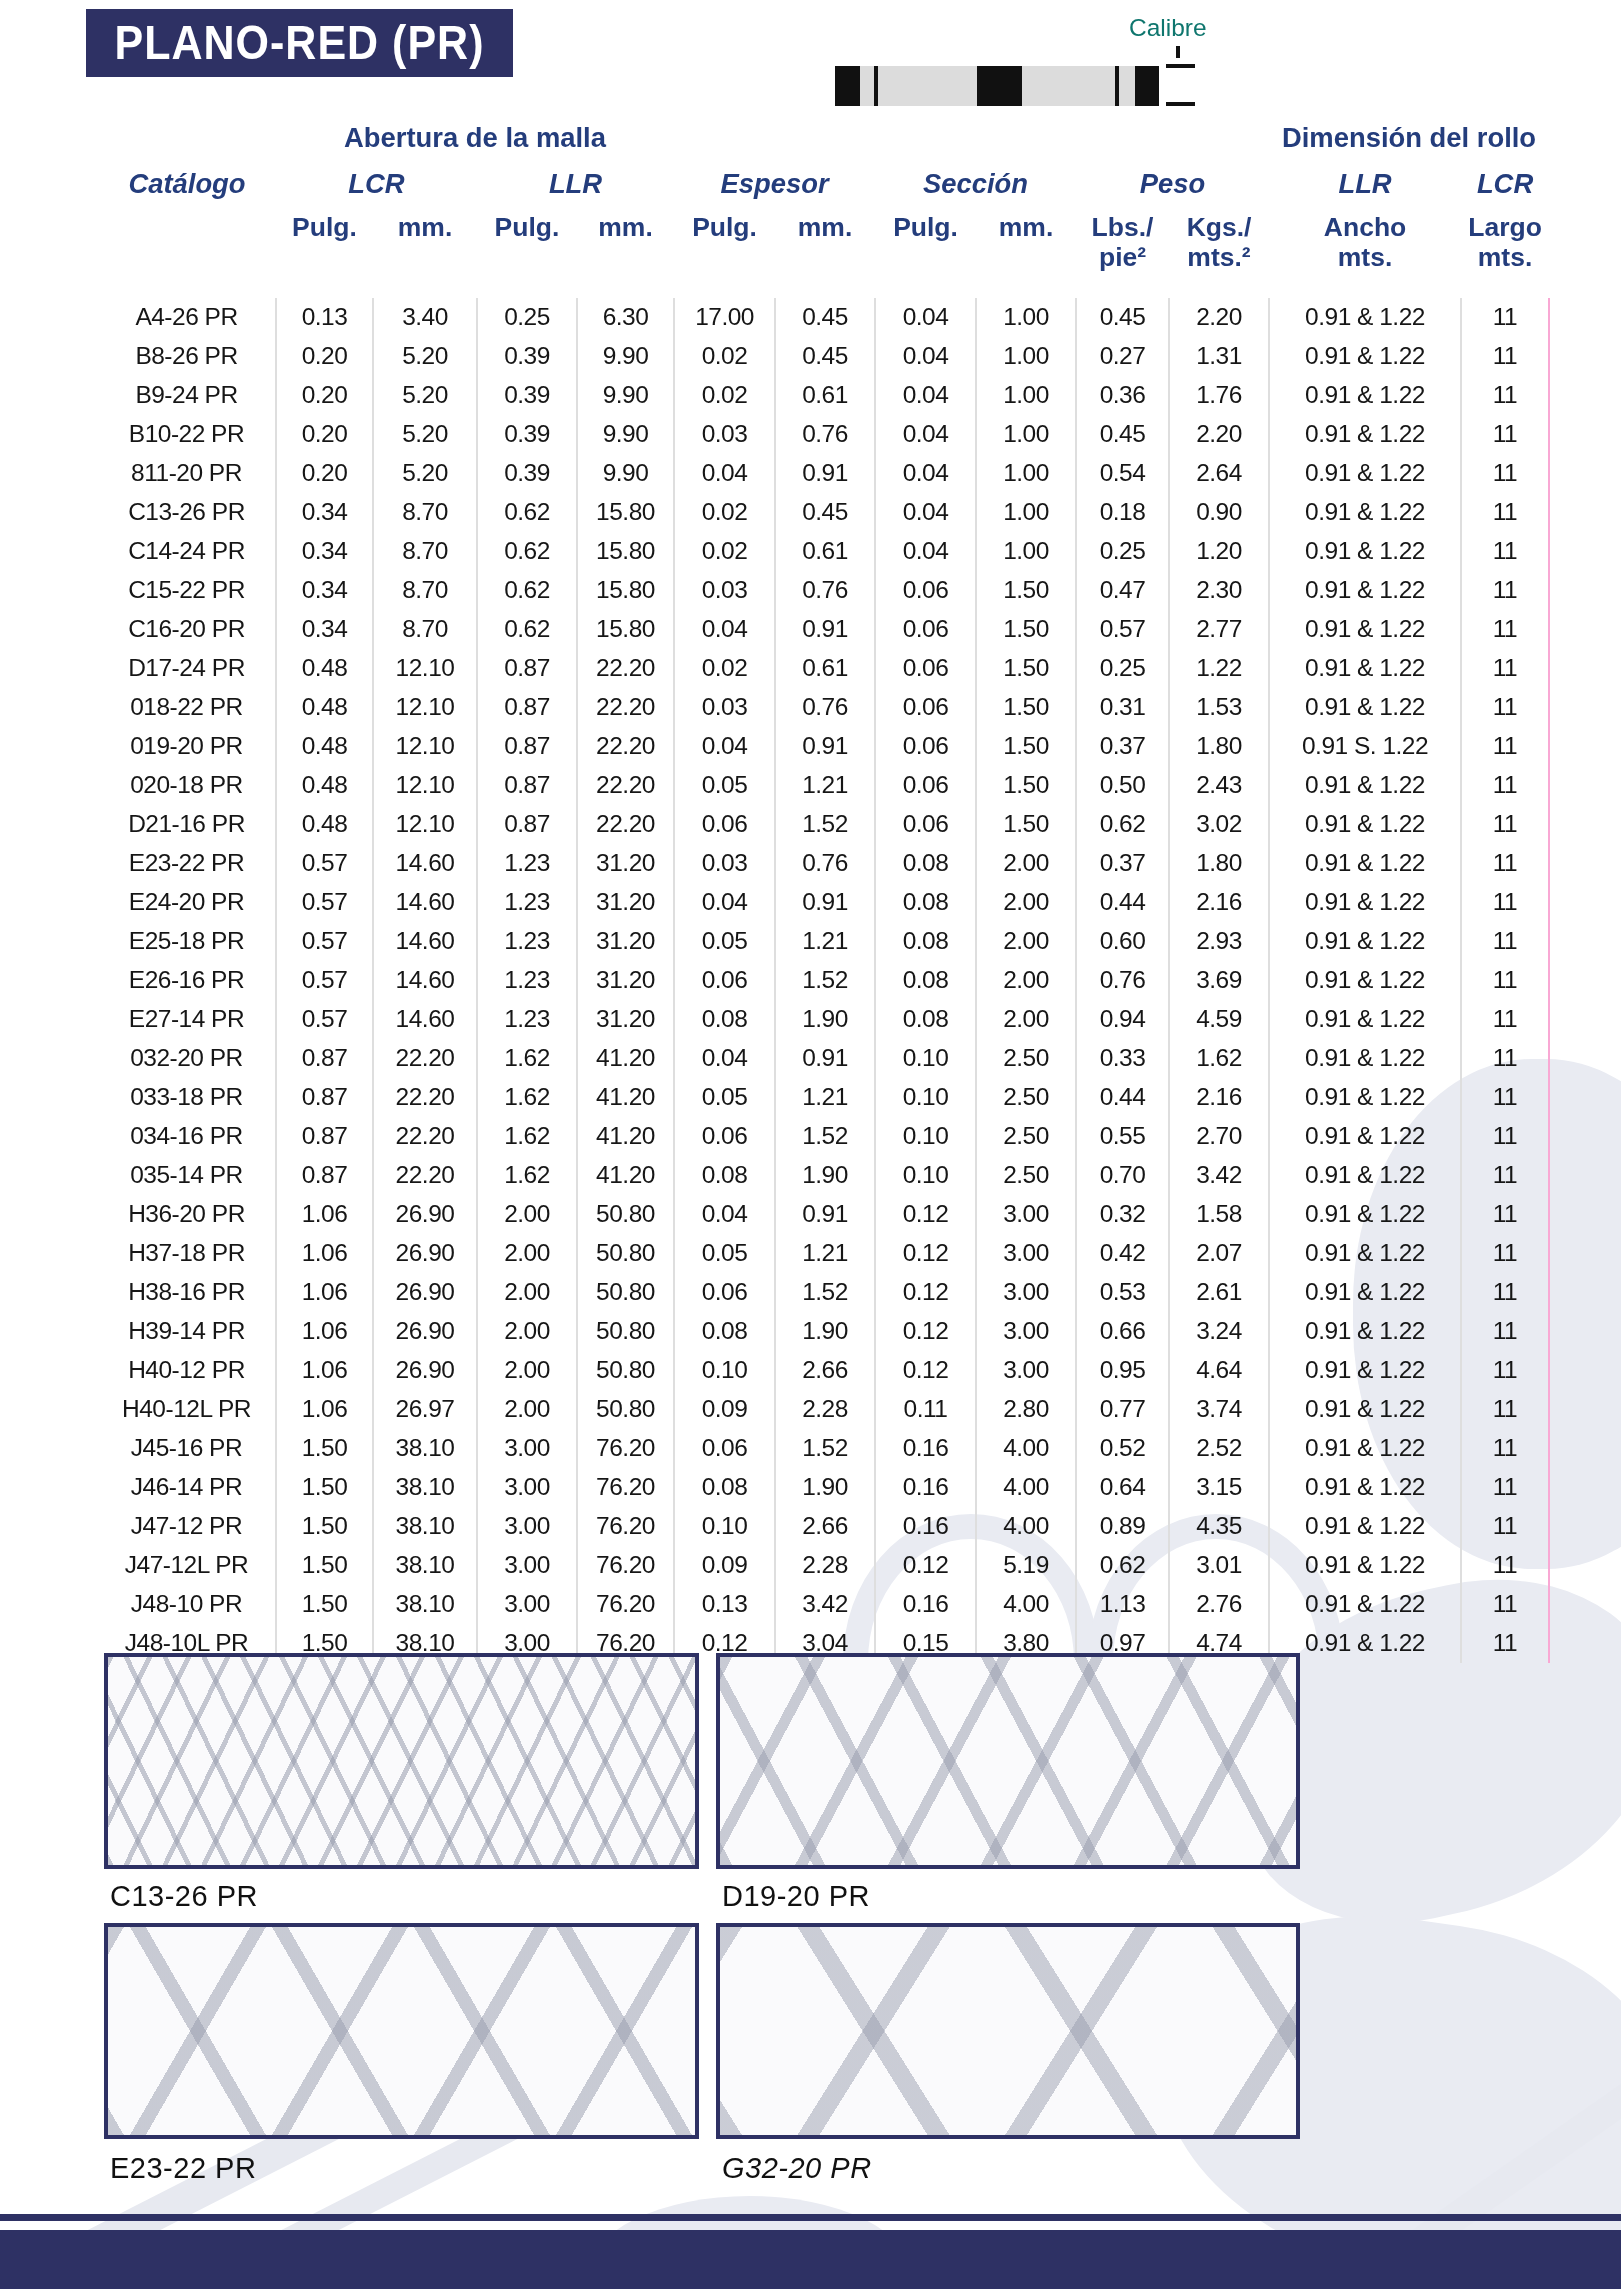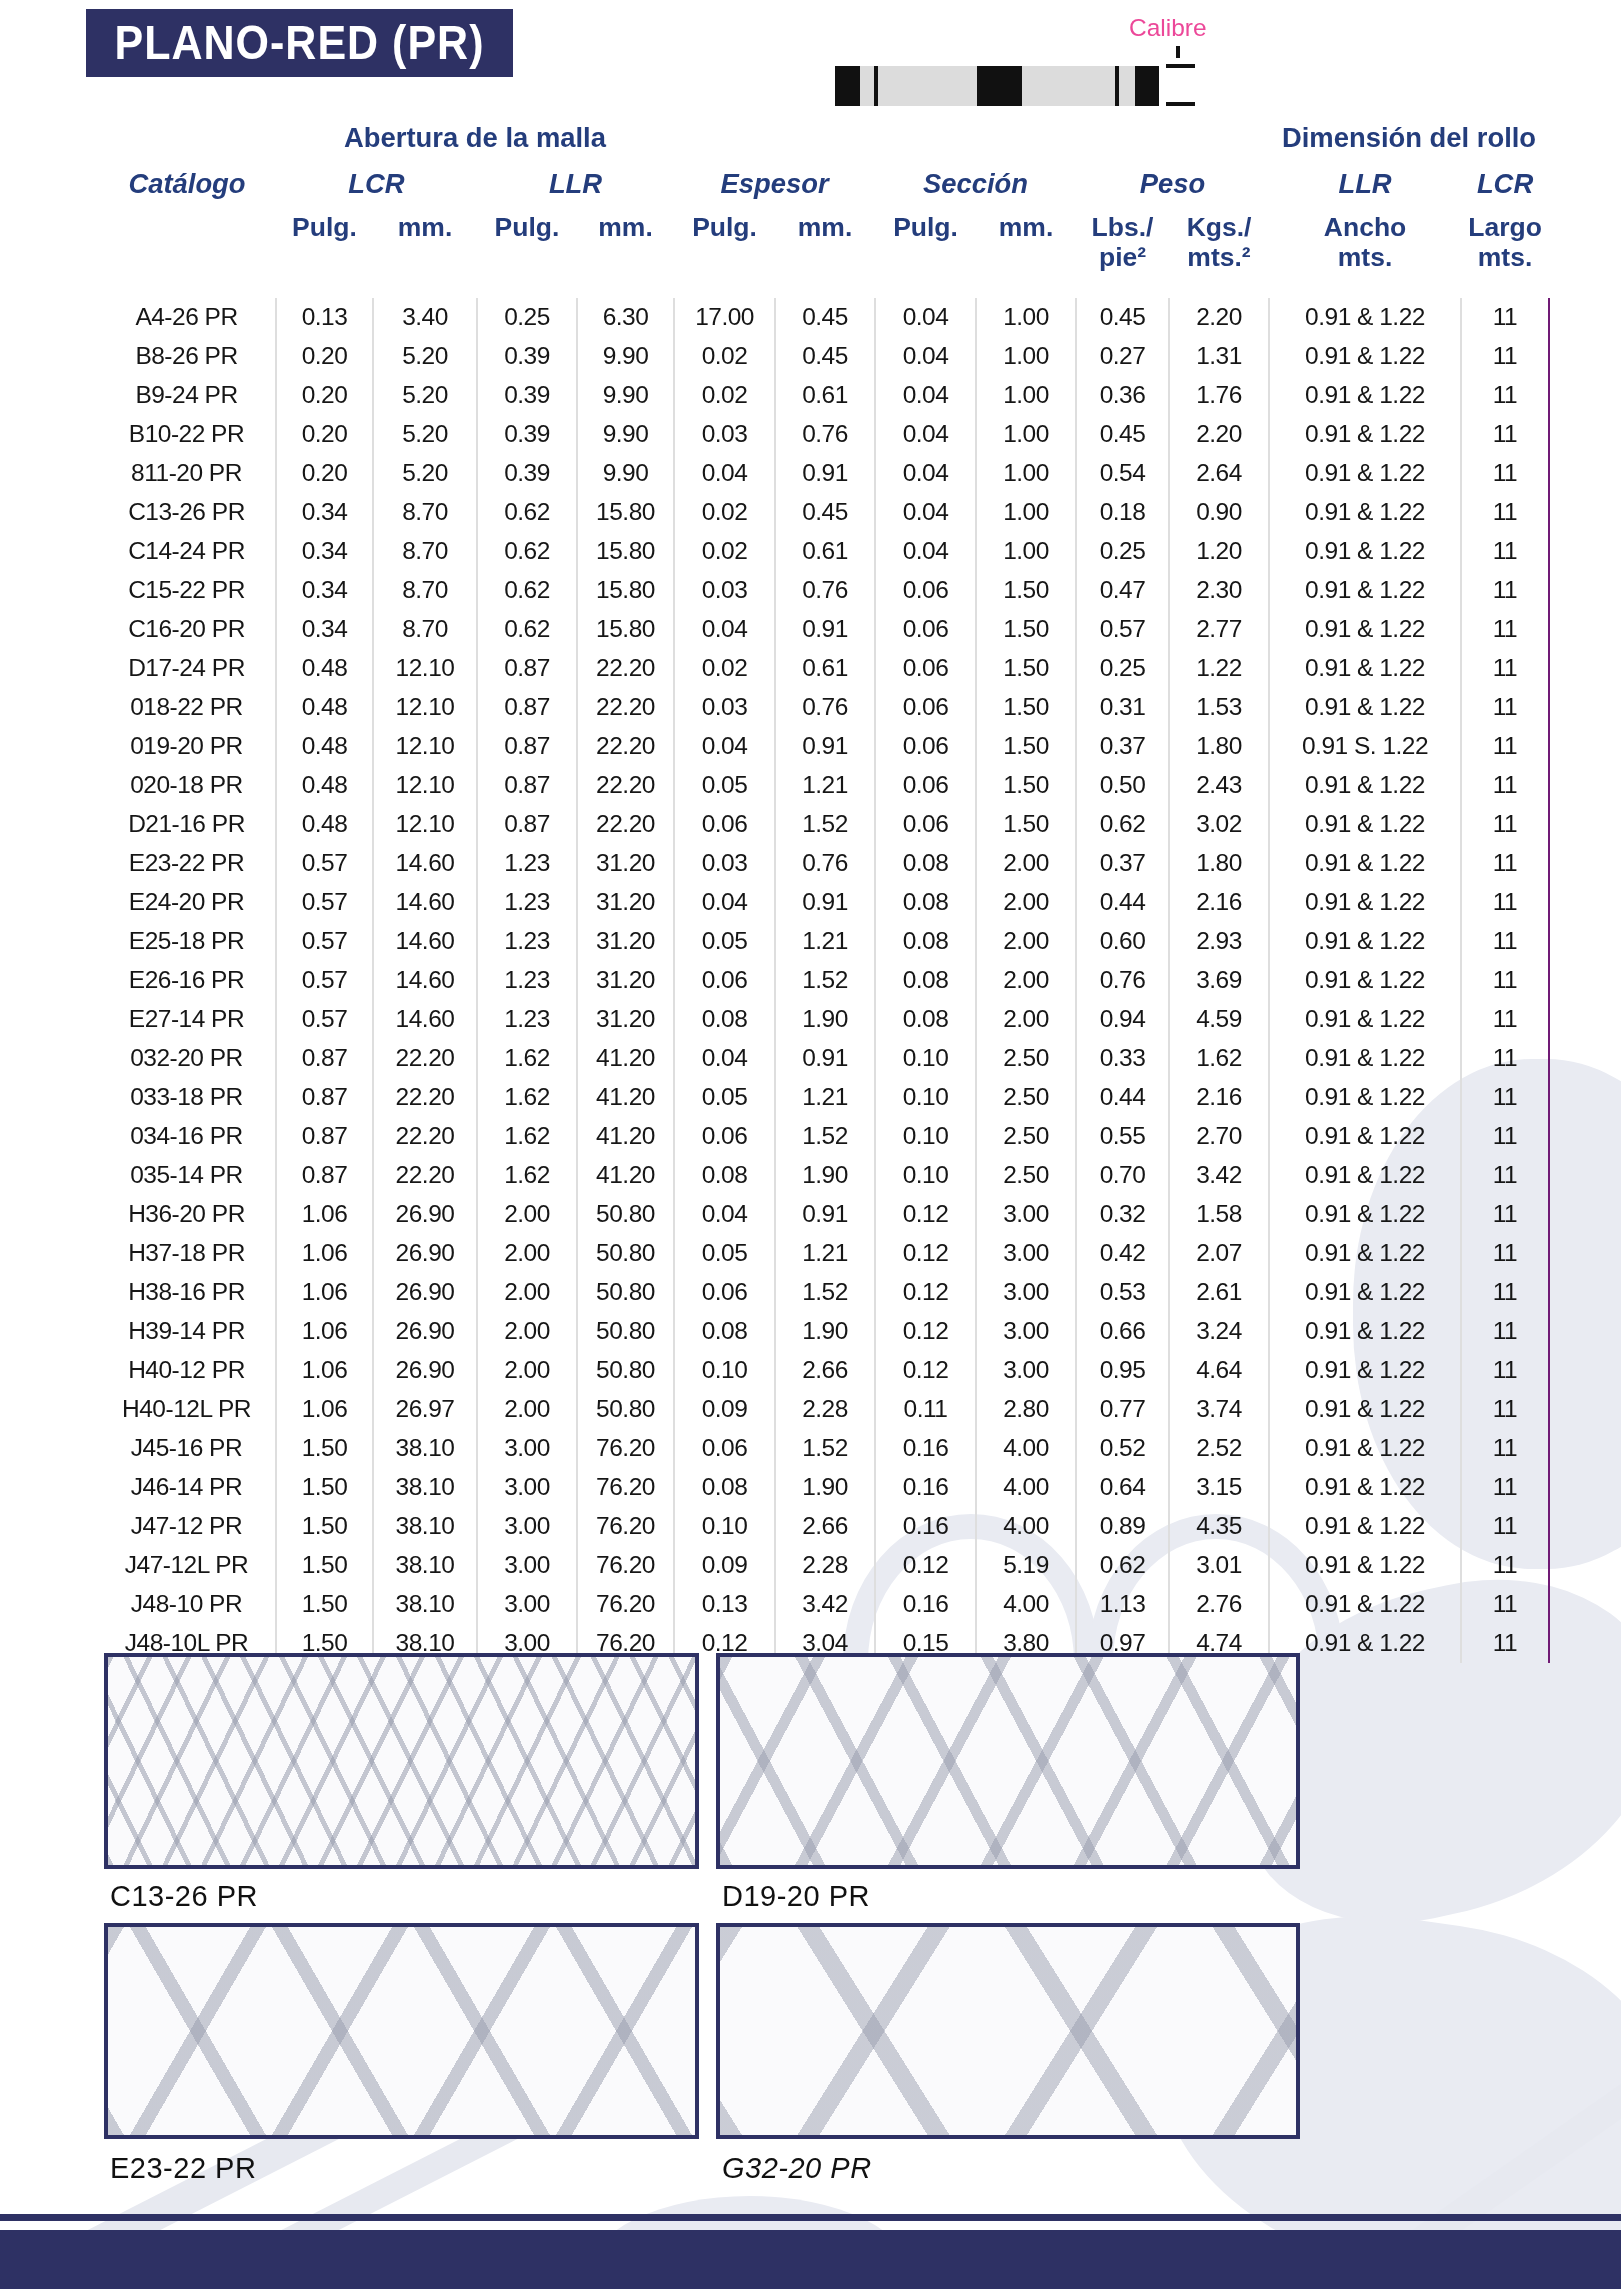--- a/index.html
+++ b/index.html
@@ -15,41 +15,41 @@
   .wm-blob{background:#e9ebf2;}
   .wm-stripe{background:#e7e9f0;}
 
   
   .title-bar{position:absolute;left:86px;top:8.8px;width:427px;height:68px;background:#2e3164;
              display:flex;align-items:center;justify-content:center;}
   .title-bar span{color:#ffffff;font-weight:bold;font-size:43px;letter-spacing:1px;
                   display:inline-block;transform:scaleY(1.12);}
 
   
-  .cal-label{position:absolute;left:1129px;top:13.7px;font-size:24.5px;color:#ec4899;}
+  .cal-label{position:absolute;left:1129px;top:13.7px;font-size:24.5px;color:#0f766e;}
   .cal-vtick{position:absolute;left:1176px;top:46px;width:3.9px;height:11.8px;background:#111;}
   .cal-bar{position:absolute;left:835px;top:66px;width:324px;height:40px;display:flex;background:#111;}
   .cal-bar i{display:block;height:100%;}
   .seg-k{background:#111;}
   .seg-g{background:#dcdcdc;}
   .cal-tick-top{position:absolute;left:1166px;top:64px;width:29px;height:3.9px;background:#111;}
   .cal-tick-bot{position:absolute;left:1166px;top:102px;width:29px;height:3.9px;background:#111;}
 
   
   table.spec{position:absolute;left:98px;top:114px;width:1452px;border-collapse:collapse;
              table-layout:fixed;}
   table.spec th{color:#243d7c;font-weight:bold;font-size:27.4px;padding:0;text-align:center;}
   table.spec thead tr.r1 th{height:47px;vertical-align:middle;}
   table.spec thead tr.r2 th{height:45px;vertical-align:middle;font-style:italic;}
   table.spec thead tr.r3 th{height:86px;vertical-align:top;font-size:26.5px;line-height:1.15;
                             white-space:pre-line;padding-top:5.9px;}
   table.spec tbody td{height:37px;text-align:center;font-size:24.5px;color:#161616;
                       letter-spacing:-0.5px;white-space:nowrap;}
   table.spec tbody td + td{border-left:2px solid #dedede;}
-  table.spec tbody td:last-child{border-right:2px solid #701a75;text-align:center;}
+  table.spec tbody td:last-child{border-right:2px solid #f9a8d4;text-align:center;}
 
   
   .mesh-box{position:absolute;border:4.9px solid #2e3164;background-color:#fafafc;box-sizing:border-box;}
   .mesh1{background-image:
       repeating-linear-gradient(64deg,  rgba(150,155,172,.55) 0 4.9px,  transparent 4.9px 35px),
       repeating-linear-gradient(116deg, rgba(150,155,172,.55) 0 4.9px,  transparent 4.9px 35px);}
   .mesh2{background-image:
       repeating-linear-gradient(62deg,  rgba(150,155,172,.5) 0 10.8px, transparent 10.8px 82px),
       repeating-linear-gradient(118deg, rgba(150,155,172,.5) 0 10.8px, transparent 10.8px 82px);}
   .mesh3{background-image:

